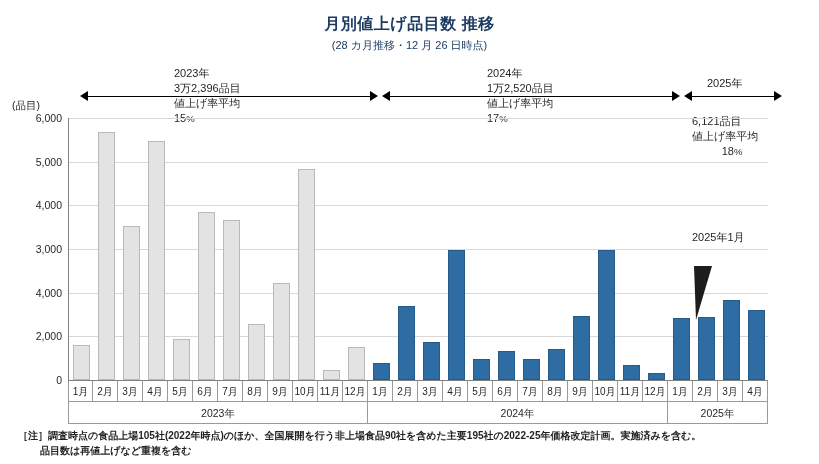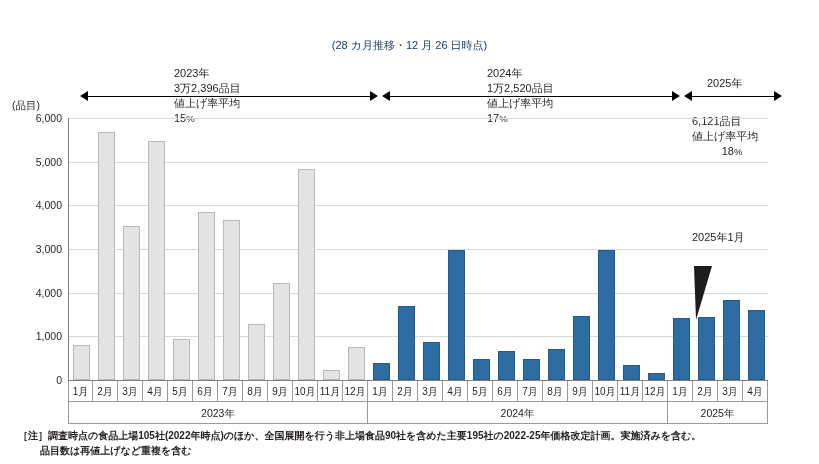--- a/index.html
+++ b/index.html
@@ -219,20 +219,21 @@
   .footnote .indent {
     padding-left: 22px;
     display: block;
   }
 </style>
 </head>
 <body>
 
 <div id="page">
 
+  <div class="title">月別値上げ品目数 推移</div>
   <div class="subtitle">(28 カ月推移・12 月 26 日時点)</div>
 
   <div class="unit-label">(品目)</div>
 
   <div class="ann" style="left:174px; top:66px;">
     <div>2023年</div>
     <div>3万2,396品目</div>
     <div>値上げ率平均</div>
     <div><span>15</span><span class="small">%</span></div>
   </div>
@@ -266,21 +267,21 @@
   <div class="arrow-row" style="left:684px; top:90px; width:98px;">
     <div class="arrow-line"></div>
     <div class="arrow-head left"></div>
     <div class="arrow-head right"></div>
   </div>
 
   <div class="plot" id="plot-area">
       <div class="gridline" style="top: 262px;"></div>
       <div class="tick-label" style="top: 262px; left: -52px;">0</div>
       <div class="gridline" style="top: 218.333px;"></div>
-      <div class="tick-label" style="top: 218.333px; left: -52px;">1,000</div>
+      <div class="tick-label" style="top: 218.333px; left: -52px;">2,000</div>
       <div class="gridline" style="top: 174.667px;"></div>
       <div class="tick-label" style="top: 174.667px; left: -52px;">4,000</div>
       <div class="gridline" style="top: 131px;"></div>
       <div class="tick-label" style="top: 131px; left: -52px;">3,000</div>
       <div class="gridline" style="top: 87.3333px;"></div>
       <div class="tick-label" style="top: 87.3333px; left: -52px;">4,000</div>
       <div class="gridline" style="top: 43.6667px;"></div>
       <div class="tick-label" style="top: 43.6667px; left: -52px;">5,000</div>
       <div class="gridline" style="top: 0px;"></div>
       <div class="tick-label" style="top: 0px; left: -52px;">6,000</div>

